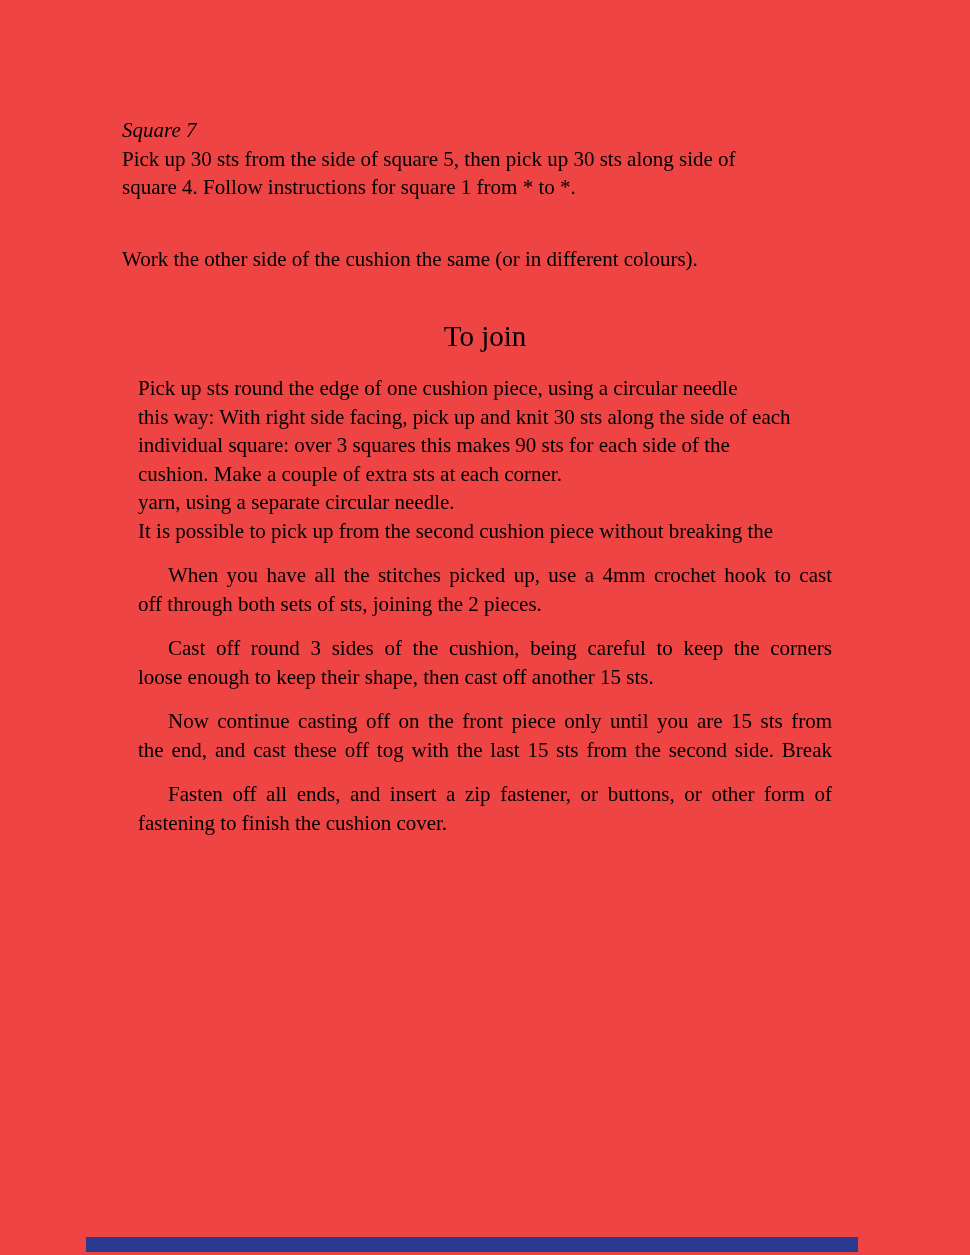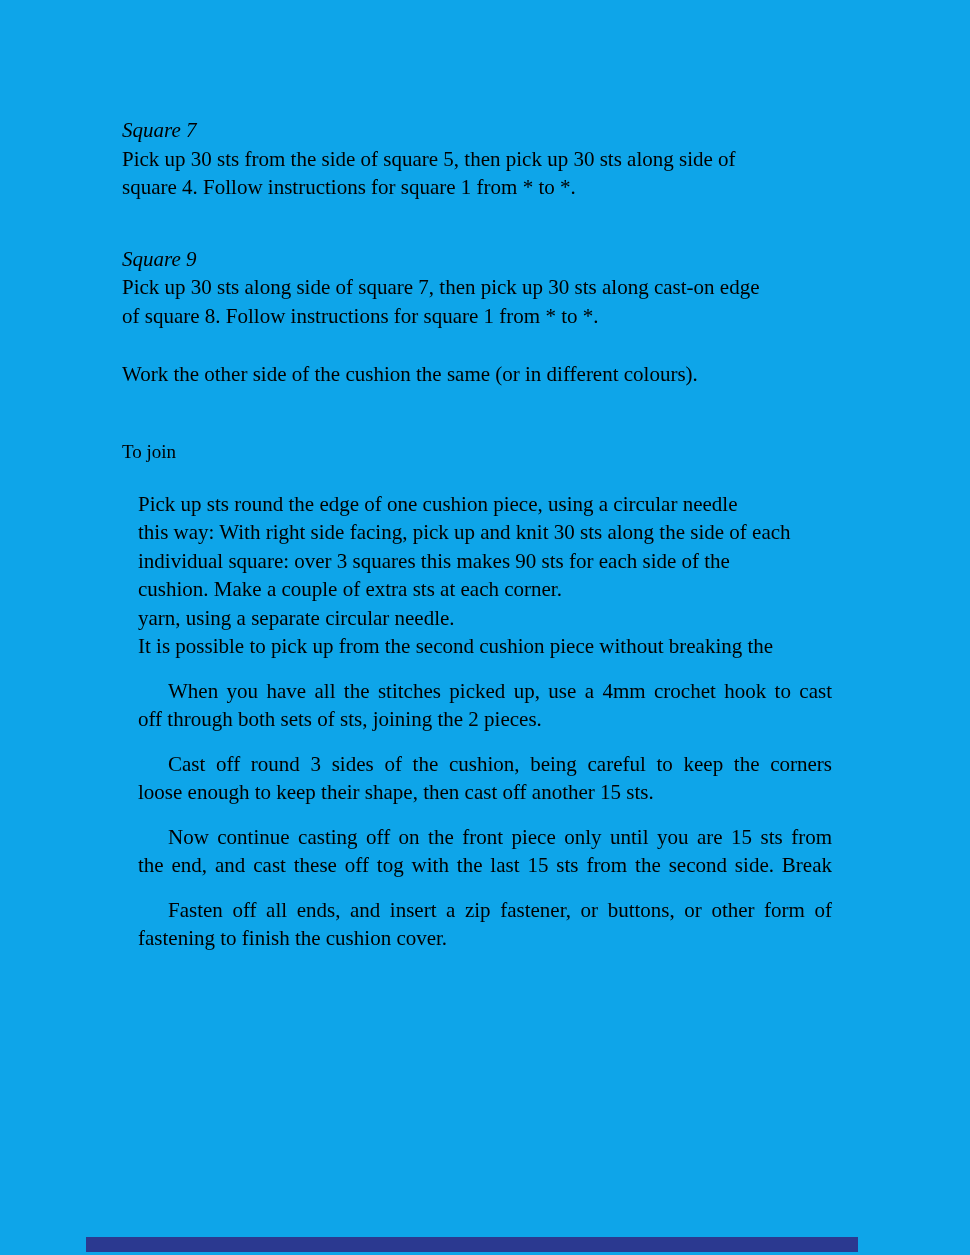--- a/index.html
+++ b/index.html
@@ -4,21 +4,21 @@
 <style>
   html, body {
     margin: 0;
     padding: 0;
     background: #ffffff;
   }
   .page {
     position: relative;
     width: 970px;
     height: 1255px;
-    background: #0ea5e9;
+    background: #ef4444;
     color: #000000;
     font-family: "Liberation Serif", "DejaVu Serif", serif;
     font-size: 21px;
     line-height: 28.5px;
     overflow: hidden;
     box-sizing: border-box;
   }
   .content {
     position: absolute;
     top: 116px;
@@ -33,23 +33,24 @@
   }
   .sq-block { margin: 0; }
   .gap-sm { margin-bottom: 29px; }
   .gap-md { margin-bottom: 43px; }
   .gap-note { margin-bottom: 30px; }
   .line { margin: 0; }
   .note-line { margin: 0 0 45px 0; }
   .join-heading {
     font-weight: normal;
     font-style: normal;
-    font-size: 19px;
+    font-size: 29px;
     line-height: 36px;
     margin: 0 0 20px 0;
+    text-align: center;
   }
   .para { margin: 16px; }
   
   .line.j {
     text-align: justify;
     text-align-last: justify;
   }
   
   .line.ind { text-indent: 30px; }
   .footer-bar {
@@ -68,25 +69,20 @@
 
     <div class="sq-block gap-sm">
       <h3 class="sq-title">Square 7</h3>
       <div class="line">Pick up 30 sts from the side of square 5, then pick up 30 sts along side of</div>
       <div class="line">square 4. Follow instructions for square 1 from * to *.</div>
     </div>
 
     <div class="sq-block gap-md">
     </div>
 
-    <div class="sq-block gap-note">
-      <h3 class="sq-title">Square 9</h3>
-      <div class="line">Pick up 30 sts along side of square 7, then pick up 30 sts along cast-on edge</div>
-      <div class="line">of square 8. Follow instructions for square 1 from * to *.</div>
-    </div>
 
     <div class="note-line">Work the other side of the cushion the same (or in different colours).</div>
 
     <h2 class="join-heading">To join</h2>
 
     <div class="para">
       <div class="line">Pick up sts round the edge of one cushion piece, using a circular needle</div>
       <div class="line">this way: With right side facing, pick up and knit 30 sts along the side of each</div>
       <div class="line">individual square: over 3 squares this makes 90 sts for each side of the</div>
       <div class="line">cushion. Make a couple of extra sts at each corner.</div>

